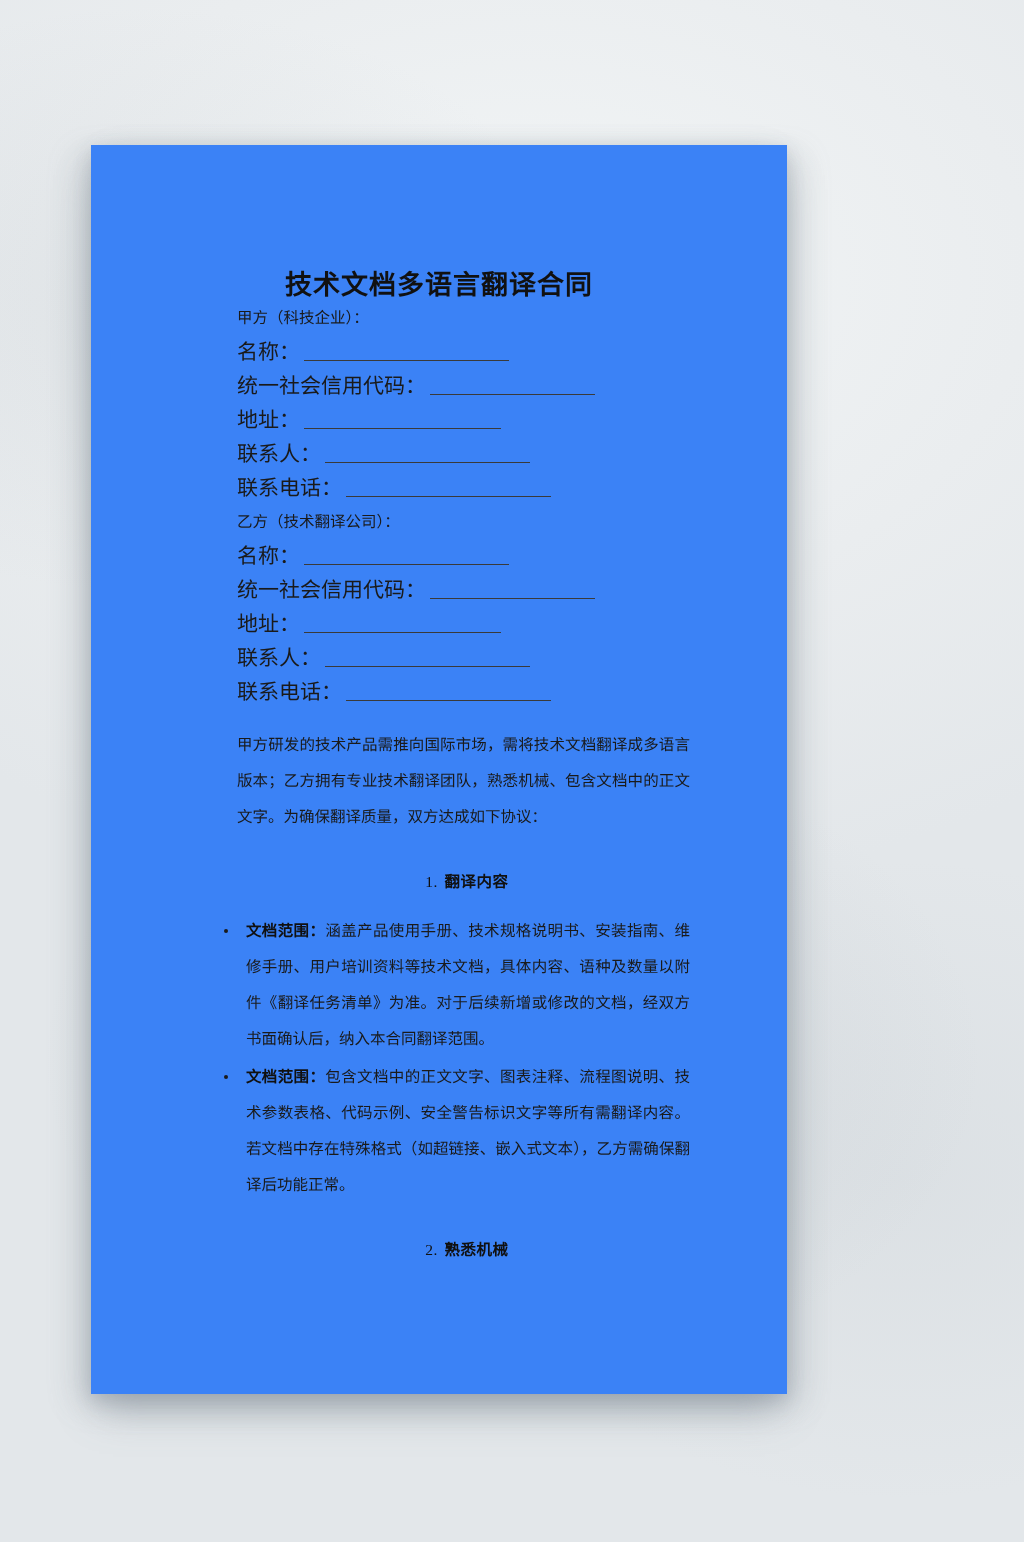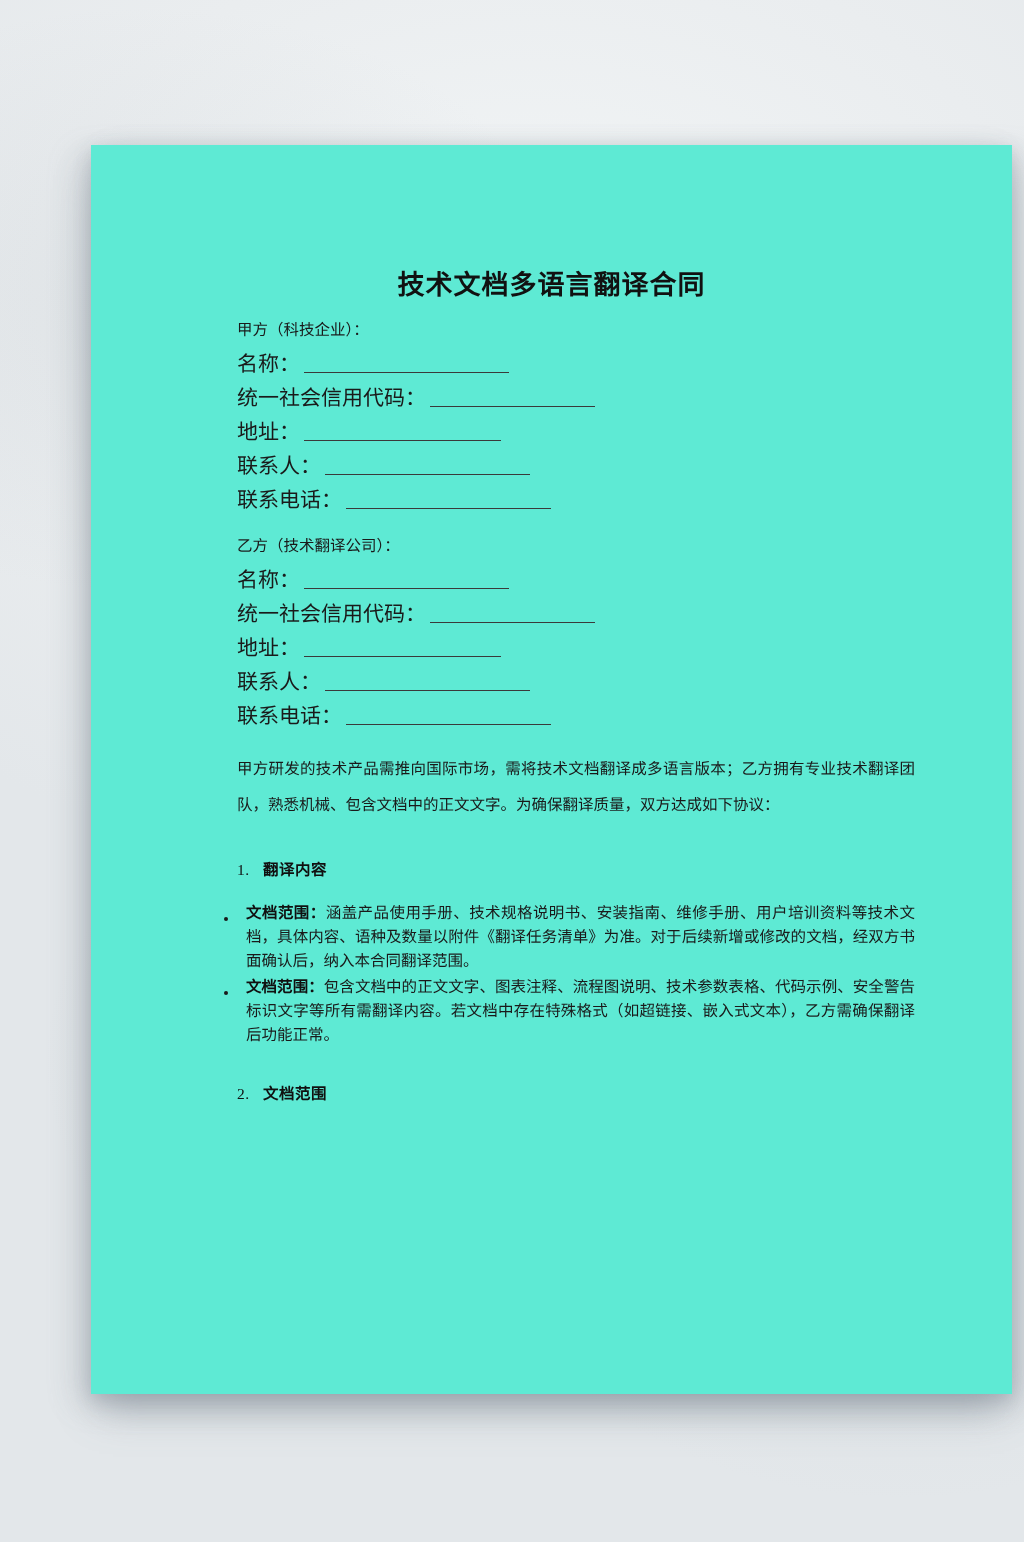--- a/index.html
+++ b/index.html
@@ -26,23 +26,23 @@
       radial-gradient(ellipse 760px 520px at 50% 1060px, rgba(150,160,168,0.16) 0%, rgba(150,160,168,0.0) 62%),
       radial-gradient(ellipse 620px 420px at 14% 300px, rgba(168,178,186,0.16) 0%, rgba(168,178,186,0) 70%),
       radial-gradient(ellipse 620px 460px at 88% 1180px, rgba(170,180,188,0.13) 0%, rgba(170,180,188,0) 70%);
     pointer-events: none;
   }
 
   .page {
     position: absolute;
     left: 91px;
     top: 145px;
-    width: 921px;
+    width: 696px;
     height: 1249px;
-    background: #5eead4;
+    background: #3b82f6;
     box-shadow:
       0 22px 40px -8px rgba(120,132,142,0.42),
       0 6px 16px rgba(120,132,142,0.26),
       -14px 10px 30px rgba(130,142,152,0.20),
       14px 10px 30px rgba(130,142,152,0.20);
   }
 
   .doc-title {
     margin: 0;
     padding-top: 124px;
@@ -52,21 +52,21 @@
     letter-spacing: 1px;
     color: #111111;
     line-height: 1.2;
   }
 
   .body-area {
     padding: 0 97px 0 146px;
   }
 
   .field-block {
-    margin-top: 12px;
+    margin-top: 0;
   }
 
   .party-heading {
     font-size: 15.5px;
     color: #1a1a1a;
     line-height: 34px;
     white-space: nowrap;
   }
 
   .field-row {
@@ -104,39 +104,40 @@
   }
 
   .section-heading {
     font-size: 15.5px;
     font-weight: bold;
     color: #101010;
     line-height: 34px;
     margin-top: 30px;
     padding-left: 0px;
     letter-spacing: 0.5px;
+    text-align: center;
   }
   .section-heading .sec-num {
     font-weight: normal;
     display: inline-block;
     min-width: 26px;
   }
 
   ul.bullets {
     list-style: none;
     margin: 14px 0 0 0;
     padding: 0;
   }
   ul.bullets > li {
     position: relative;
     padding-left: 31px;
     margin-left: -22px;
     font-size: 15.5px;
     color: #1a1a1a;
-    line-height: 24px;
+    line-height: 36px;
     text-align: justify;
     text-justify: inter-ideograph;
     margin-bottom: 2px;
   }
   ul.bullets > li::before {
     content: "";
     position: absolute;
     left: 9px;
     top: 16px;
     width: 4px;
@@ -206,17 +207,17 @@
     <ul class="bullets">
       <li>
         <span class="bullet-label">文档范围：</span><span>涵盖产品使用手册、技术规格说明书、安装指南、维修手册、用户培训资料等技术文档，具体内容、语种及数量以附件《翻译任务清单》为准。对于后续新增或修改的文档，经双方书面确认后，纳入本合同翻译范围。</span>
       </li>
       <li>
         <span class="bullet-label">文档范围：</span><span>包含文档中的正文文字、图表注释、流程图说明、技术参数表格、代码示例、安全警告标识文字等所有需翻译内容。若文档中存在特殊格式（如超链接、嵌入式文本），乙方需确保翻译后功能正常。</span>
       </li>
     </ul>
 
     <div class="section-heading">
-      <span class="sec-num">2.</span><span>文档范围</span>
+      <span class="sec-num">2.</span><span>熟悉机械</span>
     </div>
 
   </div>
 </div>
 
 </body></html>

